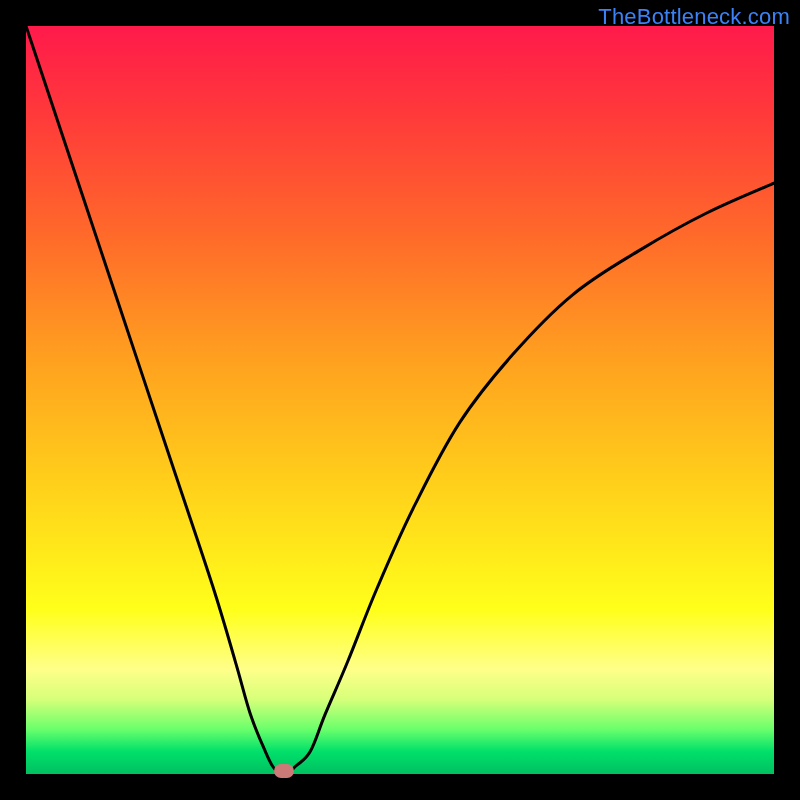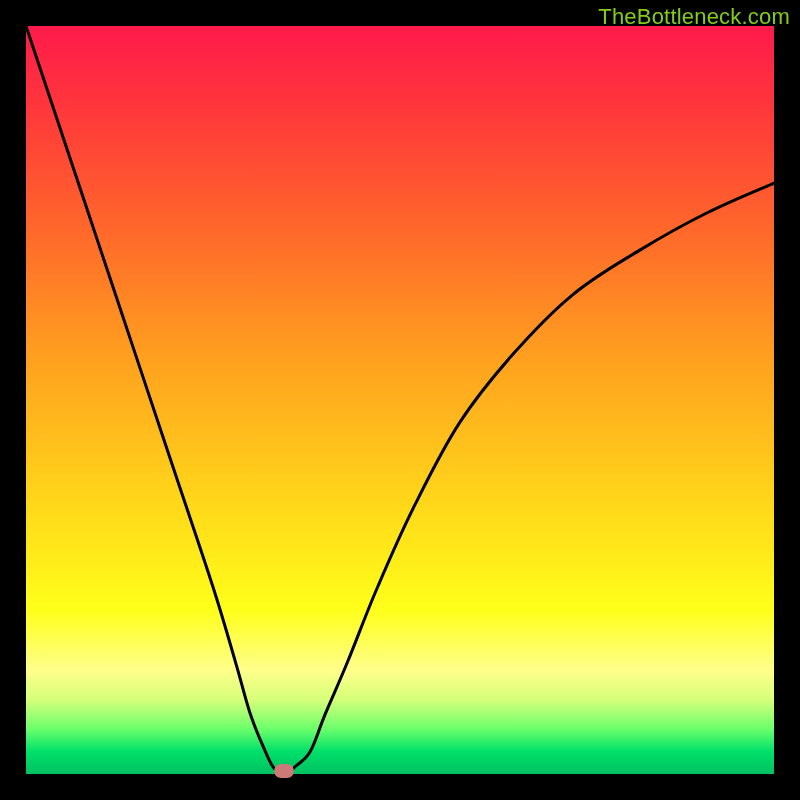--- a/index.html
+++ b/index.html
@@ -28,21 +28,21 @@
       #ffff8a 86%,
       #d7ff7a 90%,
       #6bff6b 94%,
       #00e06a 97%,
       #00c060 100%);
   }
   .watermark {
     position: absolute;
     top: 4px;
     right: 10px;
-    color: #84cc16;
+    color: #3b82f6;
     font-size: 22px;
     font-weight: 500;
     letter-spacing: 0.2px;
     user-select: none;
   }
   svg.curve {
     position: absolute;
     left: 0;
     top: 0;
     width: 748px;

